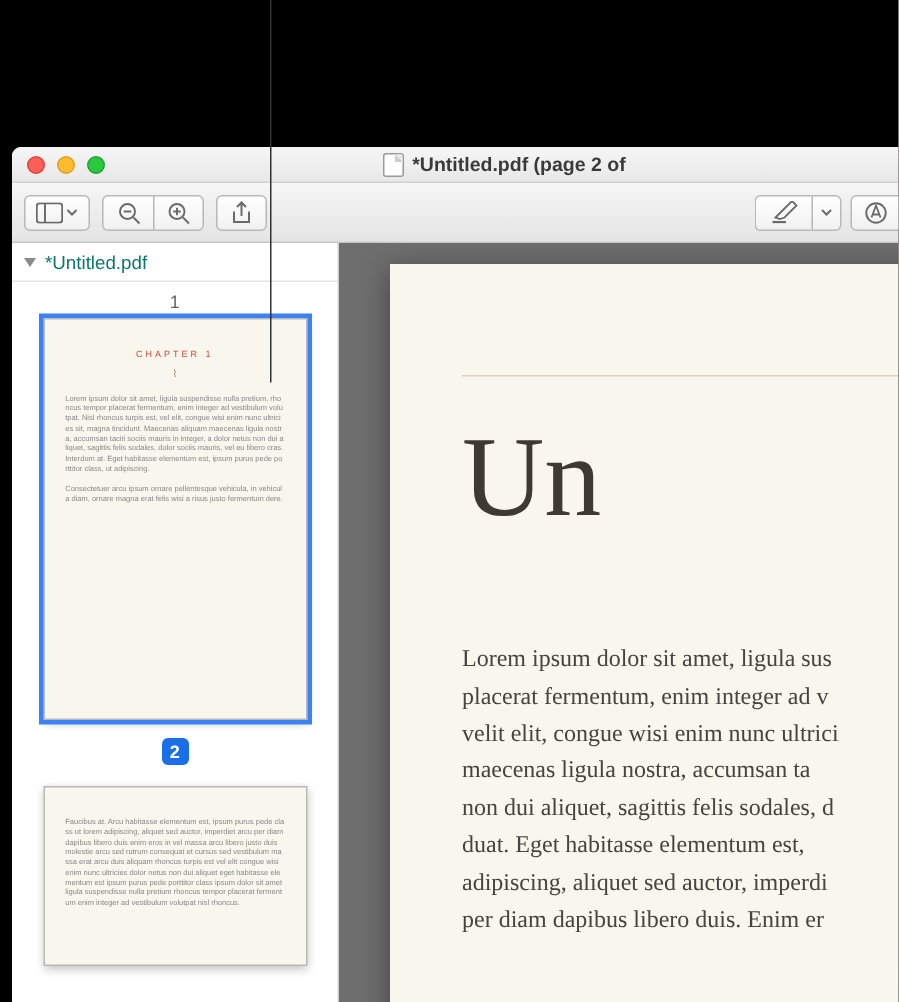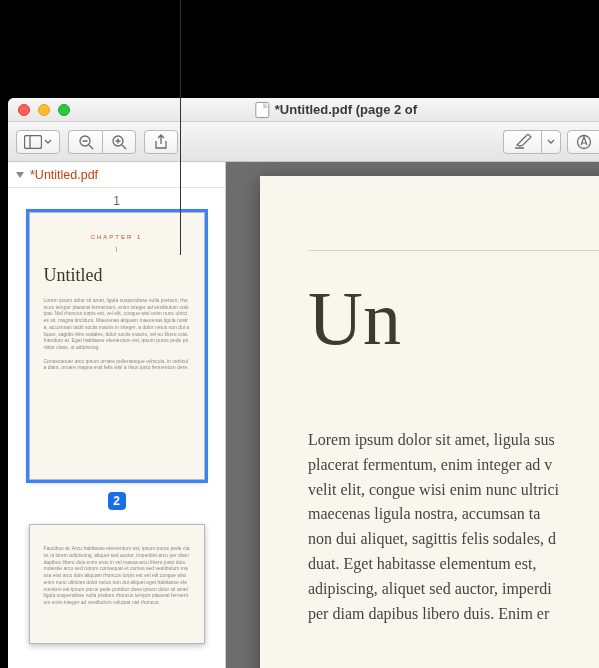--- a/index.html
+++ b/index.html
@@ -123,21 +123,21 @@
     display: flex;
     flex-direction: column;
   }
   .sb-header {
     height: 26px;
     display:flex;
     align-items:center;
     gap:6px;
     padding: 0 8px;
     font-size: 12.5px;
-    color: #c2410c;
+    color: #0f766e;
     border-bottom: 1px solid #e3e3e3;
   }
   .disclosure {
     width:0;height:0;
     border-left:4px solid transparent;
     border-right:4px solid transparent;
     border-top:6px solid #8a8a8a;
   }
   .thumbs {
     flex:1;
@@ -341,21 +341,20 @@
       </div>
       <div class="thumbs">
         <div class="thumb-wrap">
           <div class="page1-num">1</div>
         </div>
         <div class="thumb-wrap">
           <div class="thumb thumb2 selected">
             <div class="thumb-inner">
               <div class="thumb-chapter">CHAPTER 1</div>
               <div class="thumb-orn">⌇</div>
-              <div class="thumb-title">Untitled</div>
               <div class="filler">Lorem ipsum dolor sit amet, ligula suspendisse nulla pretium, rhoncus tempor placerat fermentum, enim integer ad vestibulum volutpat. Nisl rhoncus turpis est, vel elit, congue wisi enim nunc ultricies sit, magna tincidunt. Maecenas aliquam maecenas ligula nostra, accumsan taciti sociis mauris in integer, a dolor netus non dui aliquet, sagittis felis sodales, dolor sociis mauris, vel eu libero cras. Interdum at. Eget habitasse elementum est, ipsum purus pede porttitor class, ut adipiscing.<br><br>Consectetuer arcu ipsum ornare pellentesque vehicula, in vehicula diam, ornare magna erat felis wisi a risus justo fermentum dere.</div>
             </div>
           </div>
           <div class="badge">2</div>
         </div>
         <div class="thumb-wrap">
           <div class="thumb thumb3">
             <div class="thumb-inner">
               <div class="filler">Faucibus at. Arcu habitasse elementum est, ipsum purus pede class ut lorem adipiscing, aliquet sed auctor, imperdiet arcu per diam dapibus libero duis enim eros in vel massa arcu libero justo duis molestie arcu sed rutrum consequat et cursus sed vestibulum massa erat arcu duis aliquam rhoncus turpis est vel elit congue wisi enim nunc ultricies dolor netus non dui aliquet eget habitasse elementum est ipsum purus pede porttitor class ipsum dolor sit amet ligula suspendisse nulla pretium rhoncus tempor placerat fermentum enim integer ad vestibulum volutpat nisl rhoncus.</div>
             </div>

